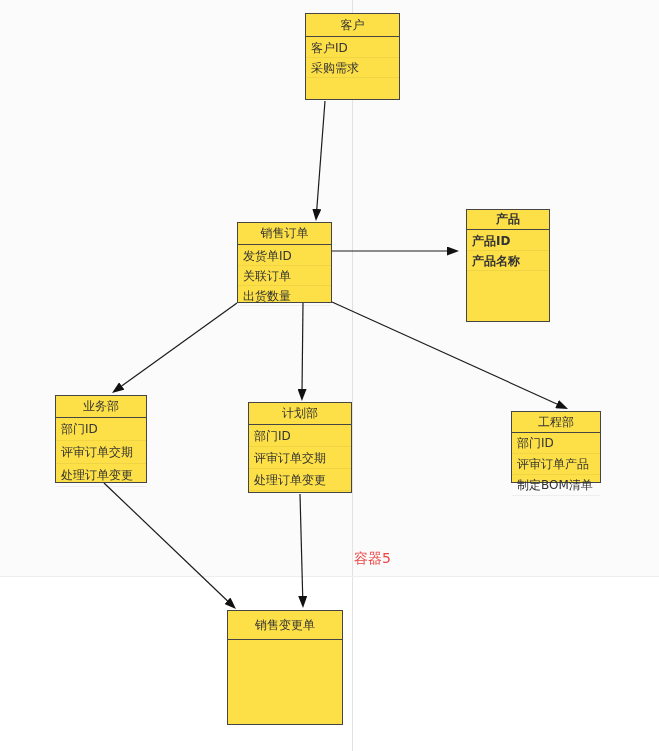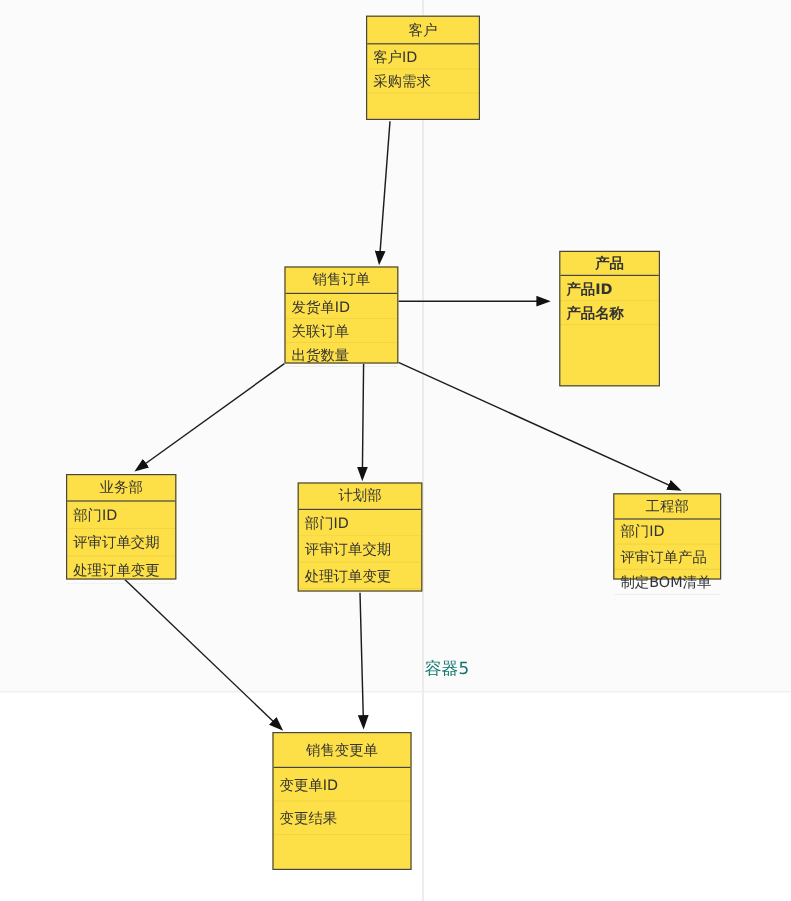--- a/index.html
+++ b/index.html
@@ -8,21 +8,21 @@
     font-family:"DejaVu Sans","Liberation Sans",sans-serif;
     background:#ffffff;
   }
   #canvas{position:absolute;inset:0;width:659px;height:751px;}
   .region-top{position:absolute;left:0;top:0;width:659px;height:576px;background:#fbfbfb;}
   .region-bottom{position:absolute;left:0;top:577px;width:659px;height:174px;background:#ffffff;}
   .v-guide{position:absolute;left:352px;top:0;width:1px;height:751px;background:#e2e2e2;}
   .h-guide{position:absolute;left:0;top:576px;width:659px;height:1px;background:#ededed;}
   .container-label{
     position:absolute;left:354px;top:550px;
-    font-size:14px;color:#0f766e;line-height:17px;white-space:nowrap;
+    font-size:14px;color:#ef4444;line-height:17px;white-space:nowrap;
   }
   svg.connectors{position:absolute;left:0;top:0;width:659px;height:751px;pointer-events:none;}
   svg.connectors path.conn{stroke:#1c1c1c;stroke-width:1.2;fill:none;pointer-events:stroke;}
 
   .entity{
     position:absolute;box-sizing:border-box;
     background:#fde047;border:1px solid #454545;
     color:#333333;font-size:12px;
   }
   .e-header{
@@ -118,19 +118,15 @@
     <div class="e-header">工程部</div>
     <div class="e-body">
       <div class="e-row">部门ID</div>
       <div class="e-row">评审订单产品</div>
       <div class="e-row">制定BOM清单</div>
     </div>
   </div>
 
   <div class="entity" id="e-change">
     <div class="e-header">销售变更单</div>
-    <div class="e-body">
-      <div class="e-row">变更单ID</div>
-      <div class="e-row">变更结果</div>
-    </div>
   </div>
 
 </div>
 
 </body></html>

